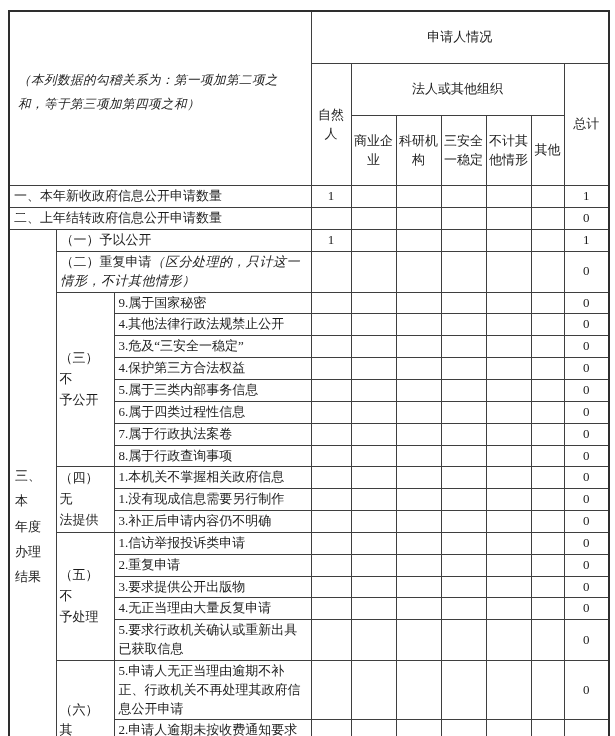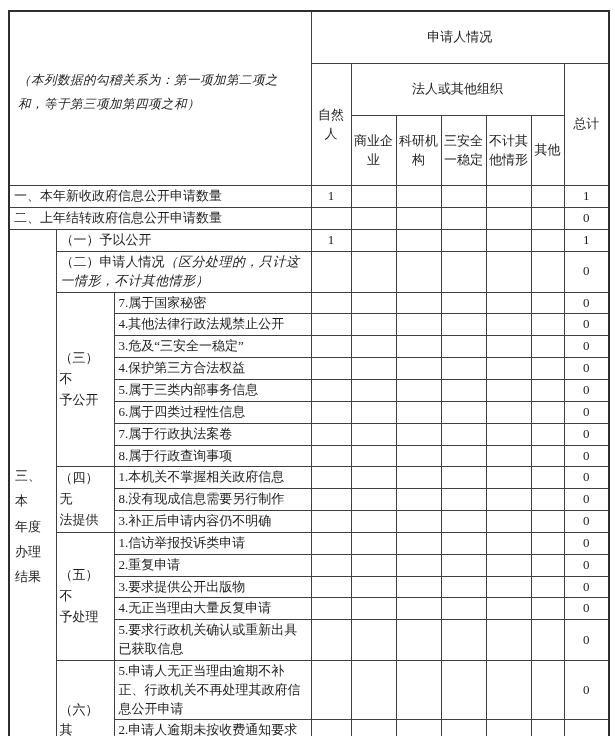--- a/index.html
+++ b/index.html
@@ -125,34 +125,34 @@
       <td class="lbl" colspan="2">（一）予以公开</td>
     <td class="num">1</td>
         <td class="num"></td>
         <td class="num"></td>
         <td class="num"></td>
         <td class="num"></td>
         <td class="num"></td>
         <td class="num">1</td>
       </tr>
     <tr class="t2">
-      <td class="lbl" colspan="2"><span>（二）申请人情况</span><span class="kai">（区分处理的，只计这一情形，不计其他情形）</span></td>
+      <td class="lbl" colspan="2"><span>（二）重复申请</span><span class="kai">（区分处理的，只计这一情形，不计其他情形）</span></td>
     <td class="num"></td>
         <td class="num"></td>
         <td class="num"></td>
         <td class="num"></td>
         <td class="num"></td>
         <td class="num"></td>
         <td class="num">0</td>
       </tr>
 
     <tr class="r">
       <td class="grp" rowspan="8">（三）不
 予公开</td>
-      <td class="lbl">7.属于国家秘密</td>
+      <td class="lbl">9.属于国家秘密</td>
     <td class="num"></td>
         <td class="num"></td>
         <td class="num"></td>
         <td class="num"></td>
         <td class="num"></td>
         <td class="num"></td>
         <td class="num">0</td>
       </tr>
     <tr class="r">
         <td class="lbl">4.其他法律行政法规禁止公开</td>
@@ -231,21 +231,21 @@
       <td class="lbl">1.本机关不掌握相关政府信息</td>
     <td class="num"></td>
         <td class="num"></td>
         <td class="num"></td>
         <td class="num"></td>
         <td class="num"></td>
         <td class="num"></td>
         <td class="num">0</td>
       </tr>
     <tr class="r">
-        <td class="lbl">8.没有现成信息需要另行制作</td>
+        <td class="lbl">1.没有现成信息需要另行制作</td>
         <td class="num"></td>
         <td class="num"></td>
         <td class="num"></td>
         <td class="num"></td>
         <td class="num"></td>
         <td class="num"></td>
         <td class="num">0</td>
       </tr>
     <tr class="r">
         <td class="lbl">3.补正后申请内容仍不明确</td>

